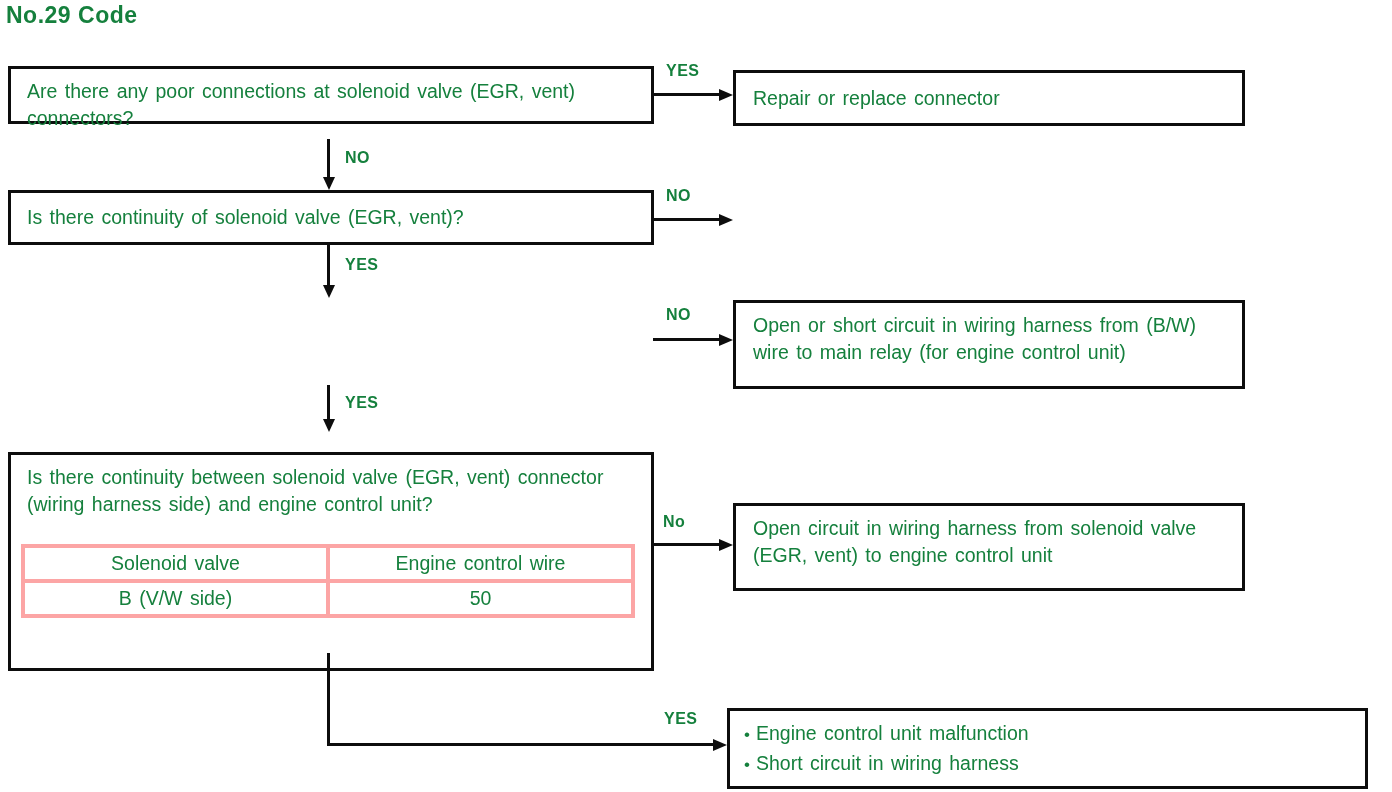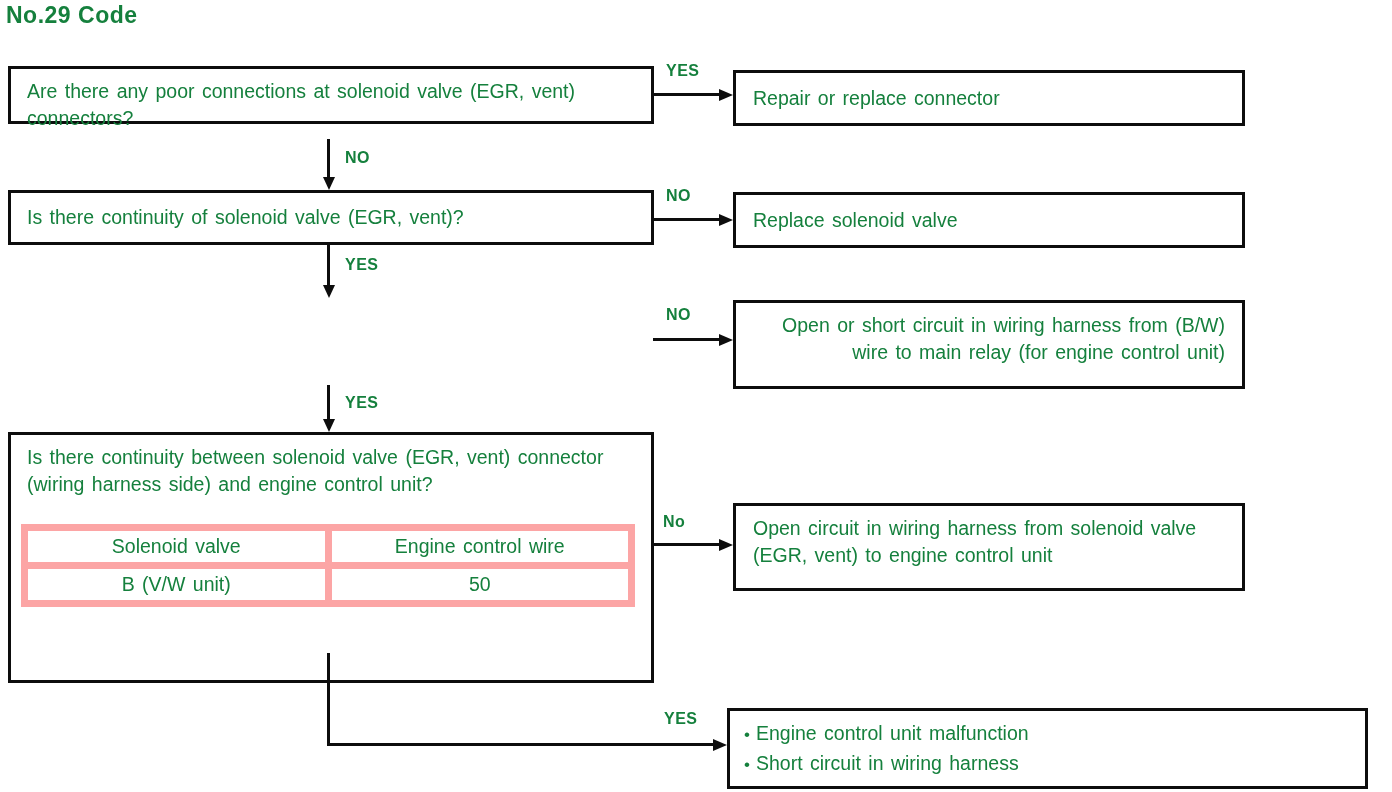--- a/index.html
+++ b/index.html
@@ -25,25 +25,25 @@
     background: #ffffff;
     box-sizing: border-box;
     font-size: 19.5px;
     line-height: 27px;
     word-spacing: 2px;
   }
   .qbox { left: 8px; width: 646px; padding: 9px 16px; }
   #q1 { top: 66px;  height: 58px; }
   #q2 { top: 190px; height: 55px; display: flex; align-items: center; }
   #q3 { top: 298px; height: 87px; }
-  #q4 { top: 432px; height: 251px; }
+  #q4 { top: 452px; height: 219px; }
   .rbox { left: 733px; width: 512px; padding: 9px 17px; }
   #r1 { top: 70px;  height: 56px; display: flex; align-items: center; }
   #r2 { top: 192px; height: 56px; display: flex; align-items: center; }
-  #r3 { top: 300px; height: 89px; text-align: right; }
+  #r3 { top: 300px; height: 89px; }
   #r4 { top: 503px; height: 88px; }
   #r5 { left: 727px; top: 708px; width: 641px; height: 81px; padding: 8px 14px; }
   .bullet-line { display: flex; align-items: baseline; line-height: 28px; }
   .bullet-glyph { margin-right: 6px; font-size: 17px; }
 
   .lbl {
     position: absolute;
     font-weight: bold;
     font-size: 16px;
     letter-spacing: 0.5px;
@@ -93,21 +93,21 @@
   #yes4 { left: 664px; top: 710px; }
   
   #pin-table {
     position: absolute;
     left: 10px; top: 89px;
     width: 614px;
     border-collapse: collapse;
     table-layout: fixed;
   }
   #pin-table td {
-    border: 7px solid #fca5a5;
+    border: 4px solid #fca5a5;
     text-align: center;
     font-size: 19.5px;
     padding: 2px 4px;
     height: 27px;
   }
 </style>
 </head>
 <body>
 
 <div id="page">
@@ -122,32 +122,29 @@
   </div>
   <div id="q4" class="box qbox">
     <span>Is there continuity between solenoid valve (EGR, vent) connector (wiring harness side) and engine control unit?</span>
     <table id="pin-table">
       <tbody>
           <tr>
         <td>Solenoid valve</td>
         <td>Engine control wire</td>
       </tr>
       <tr>
-        <td>B (V/W unit)</td>
+        <td>B (V/W side)</td>
         <td>50</td>
       </tr>
     </tbody>
       </table>
   </div>
 
   <div id="r1" class="box rbox">
     <span>Repair or replace connector</span>
-  </div>
-  <div id="r2" class="box rbox">
-    <span>Replace solenoid valve</span>
   </div>
   <div id="r3" class="box rbox">
     <span>Open or short circuit in wiring harness from (B/W) wire to main relay (for engine control unit)</span>
   </div>
   <div id="r4" class="box rbox">
     <span>Open circuit in wiring harness from solenoid valve (EGR, vent) to engine control unit</span>
   </div>
   <div id="r5" class="box">
     <div class="bullet-line">
       <span class="bullet-glyph">•</span>

